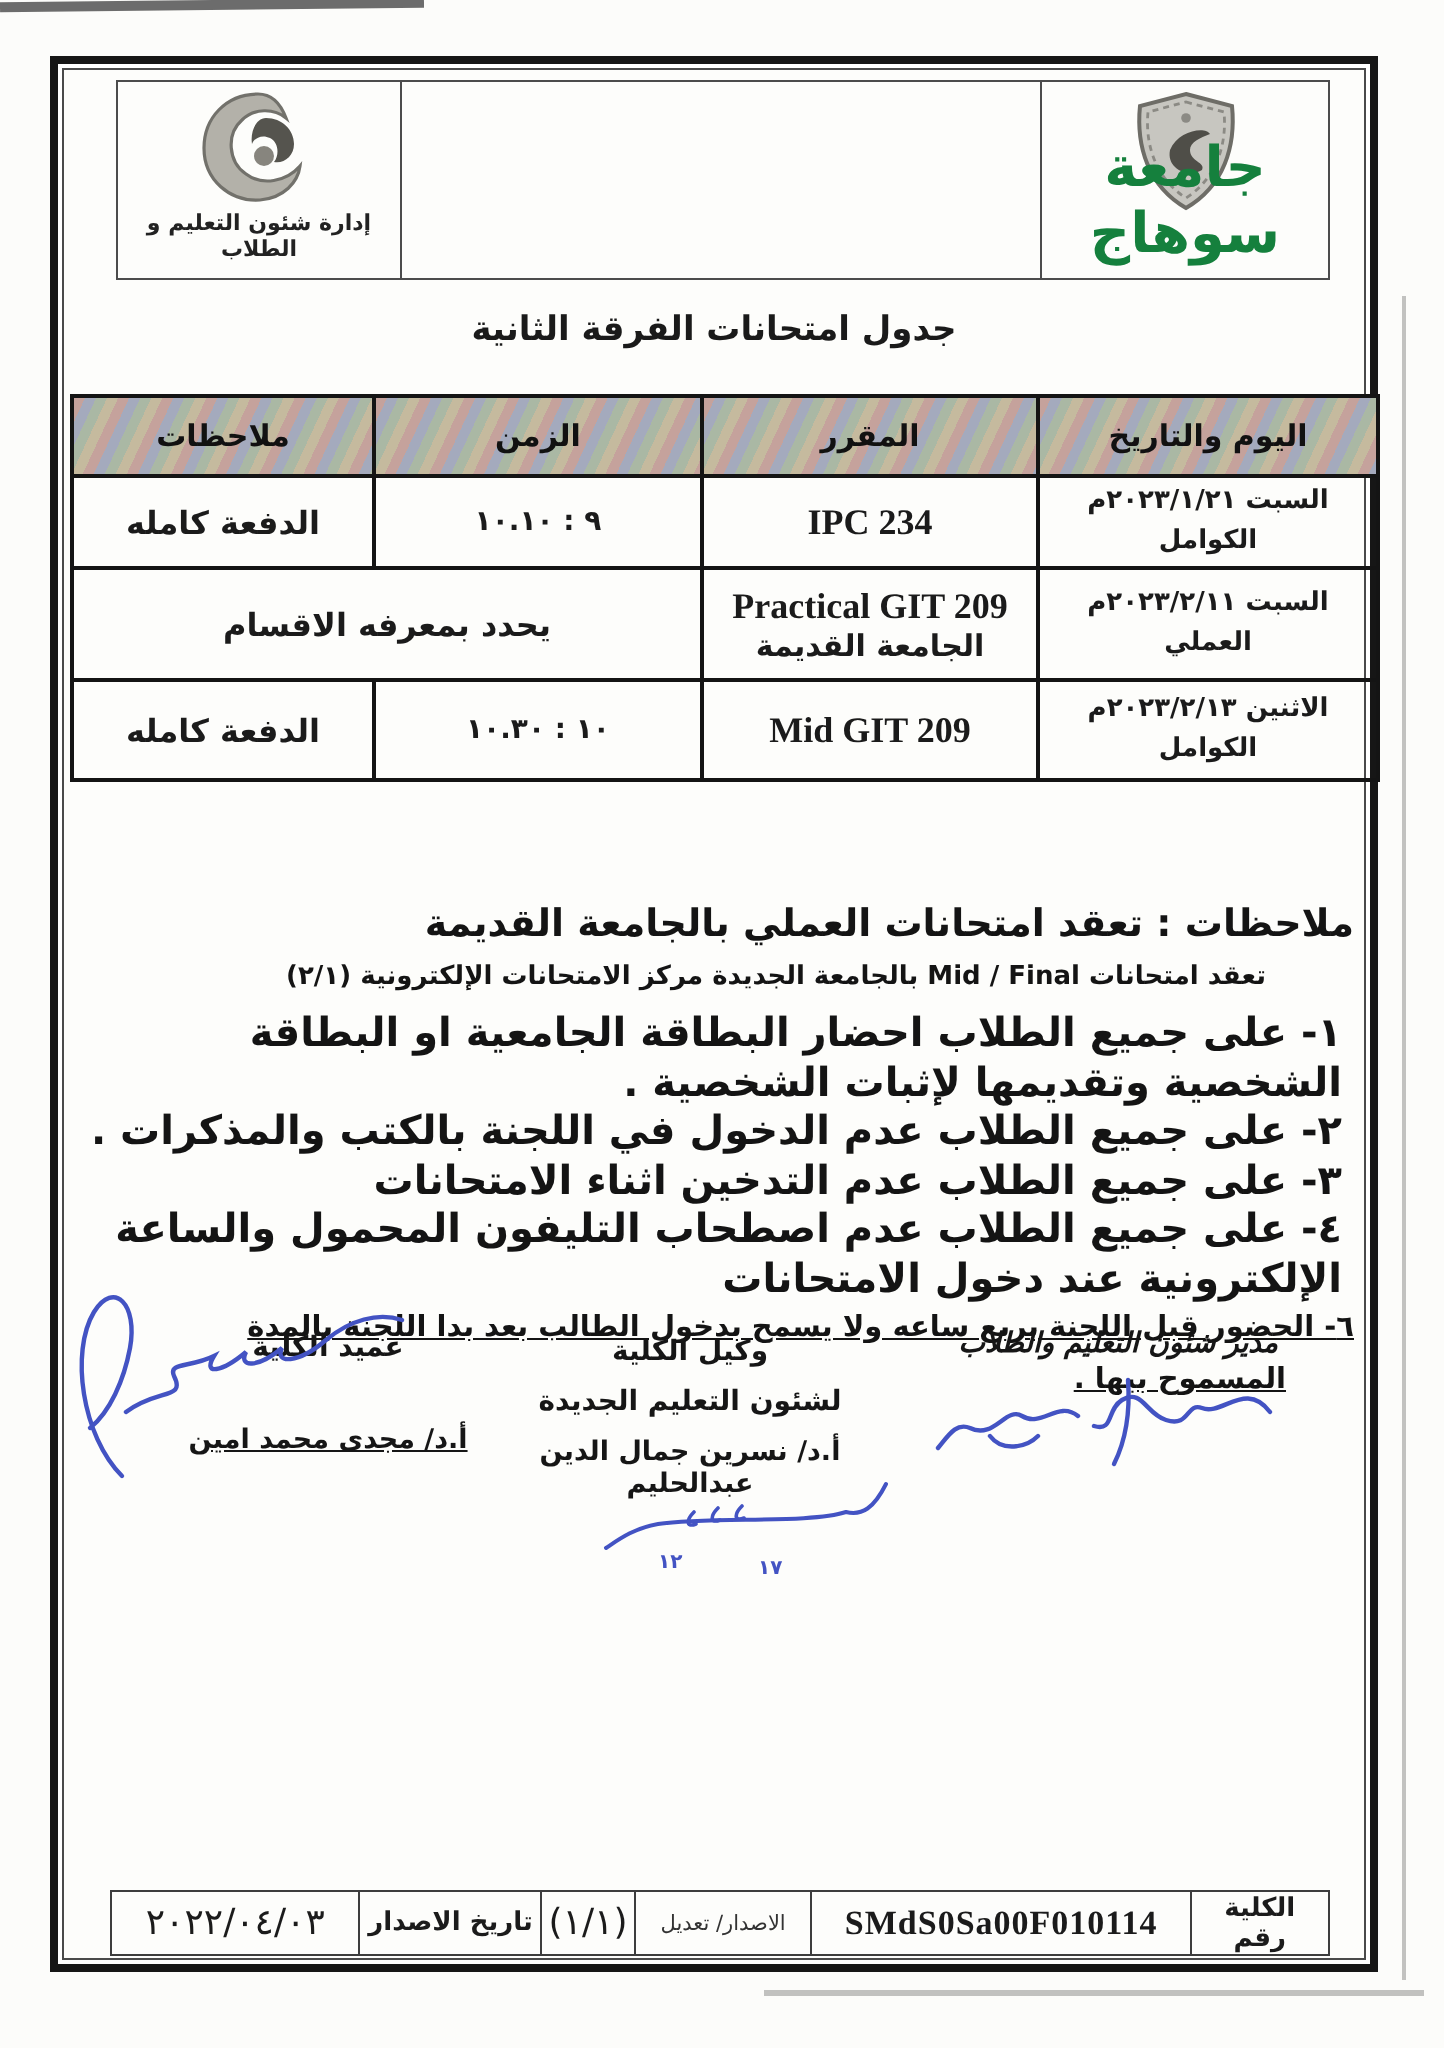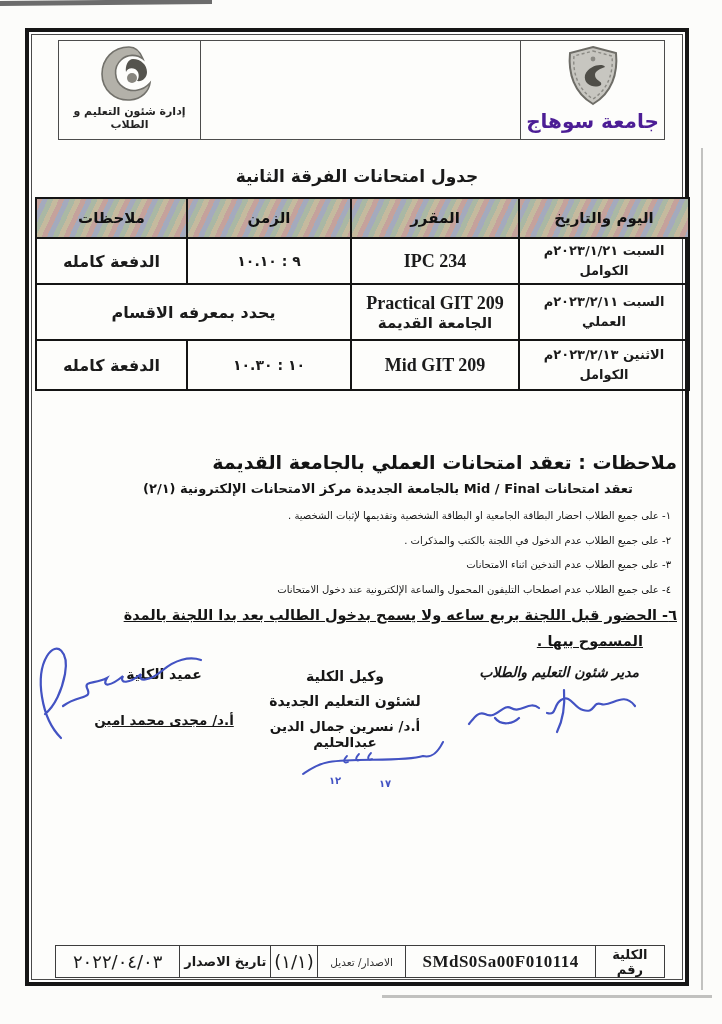--- a/index.html
+++ b/index.html
@@ -12,45 +12,45 @@
 
   .frame { position:absolute; left:25px; top:28px; width:664px; height:958px; background:#fdfdfb;
            border:4px solid #161616; box-shadow: inset 0 0 0 2px #ffffff, inset 0 0 0 3px #4a4a4a; }
 
   
   .header-box { position:absolute; left:29px; top:8px; width:607px; height:100px; border:1px solid #4c4c4c; background:#fdfdfb; }
   .header-cell-right { position:absolute; right:0; top:0; width:144px; height:100%; border-right:1px solid #4c4c4c; text-align:center; }
   .header-cell-left  { position:absolute; left:0; top:0; width:142px; height:100%; border-left:1px solid #4c4c4c; text-align:center; }
   .header-cell-right { border-right:none; border-left:1px solid #4c4c4c; }
   .header-cell-left  { border-left:none; border-right:1px solid #4c4c4c; }
-  .uni-name { position:absolute; bottom:6px; width:100%; font-size:20px; font-weight:700; color:#4c1d95; }
+  .uni-name { position:absolute; bottom:6px; width:100%; font-size:28px; font-weight:700; color:#15803d; }
   .dept-name { position:absolute; bottom:8px; width:100%; font-size:11px; font-weight:700; color:#222; }
   .emblem { display:block; margin:4px auto 0; }
 
   
-  .doc-title { position:absolute; left:0; top:134px; width:100%; text-align:center; font-size:17px; font-weight:700; color:#1a1a1a; }
+  .doc-title { position:absolute; left:0; top:123px; width:100%; text-align:center; font-size:17px; font-weight:700; color:#1a1a1a; }
 
   
   .exam-table { position:absolute; left:6px; top:165px; width:653px; border-collapse:collapse; table-layout:fixed; direction:rtl; }
   .exam-table th, .exam-table td { border:2px solid #141414; text-align:center; vertical-align:middle; padding:2px 4px; }
   .exam-table thead th { height:40px; font-size:15px; font-weight:700; color:#111;
       background-color:#b6b4ac;
       background-image:repeating-linear-gradient(115deg, rgba(255,90,90,.20) 0 5px, rgba(90,130,255,.20) 5px 10px, rgba(120,200,130,.20) 10px 15px, rgba(255,210,100,.20) 15px 20px); }
   .cell-day { font-size:13px; font-weight:700; line-height:1.55; }
   .cell-course-en { font-family:"Liberation Serif",serif; font-size:18px; font-weight:700; direction:ltr; }
   .cell-course-ar { font-size:15px; font-weight:700; }
   .cell-time { font-size:14px; font-weight:700; }
   .cell-note { font-size:16px; font-weight:700; }
   .row-h1 { height:38px; } .row-h2 { height:56px; } .row-h3 { height:50px; } .row-h4 { height:48px; }
 
   
   .notes { position:absolute; right:6px; left:10px; top:419px; direction:rtl; text-align:right; color:#141414; }
   .notes-heading { font-size:19px; font-weight:700; padding-right:2px; margin-bottom:8px; }
   .notes-subheading { font-size:13px; font-weight:700; padding-right:46px; margin-bottom:8px; }
-  .notes-item { font-size:10px; font-weight:400; line-height:24.5px; padding-right:8px; }
+  .notes-item { font-size:20px; font-weight:700; line-height:24.5px; padding-right:8px; }
   .notes-item6 { font-size:14.5px; font-weight:700; line-height:25px; text-decoration:underline; padding-right:2px; margin-top:1px; }
   .notes-item6-l2 { padding-right:36px; }
 
   
   .sig-title { font-size:14px; font-weight:700; color:#161616; }
   .sig-name  { font-size:13.5px; font-weight:700; color:#161616; }
   .sig-right-block { position:absolute; right:46px; top:632px; text-align:center;font-style:italic; }
   .sig-mid-block   { position:absolute; left:211px; top:636px; width:210px; text-align:center; }
   .sig-mid-block .sig-line { margin-bottom:9px; }
   .sig-left-block  { position:absolute; left:55px; top:634px; width:160px; text-align:center; }

